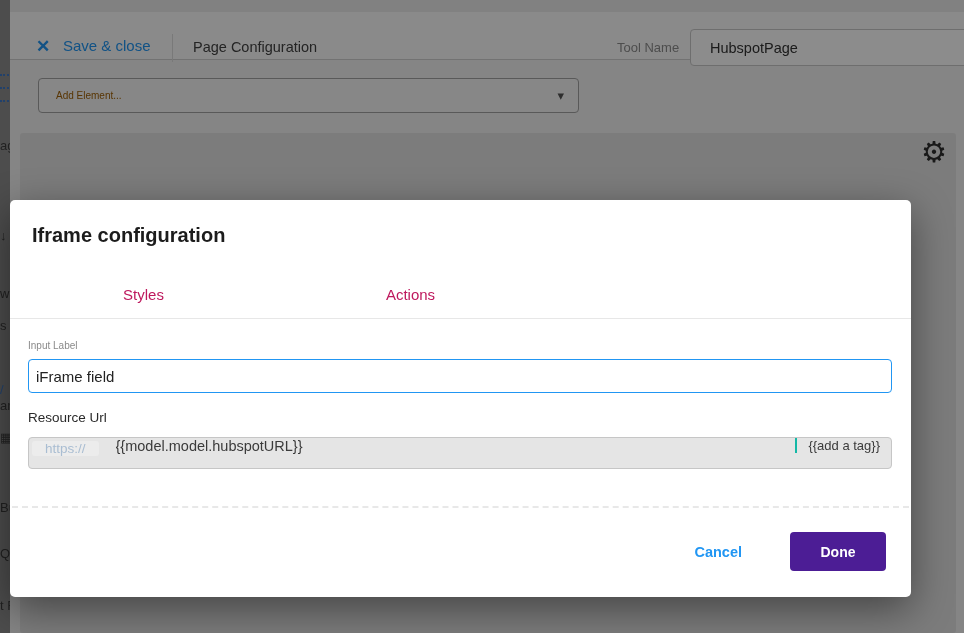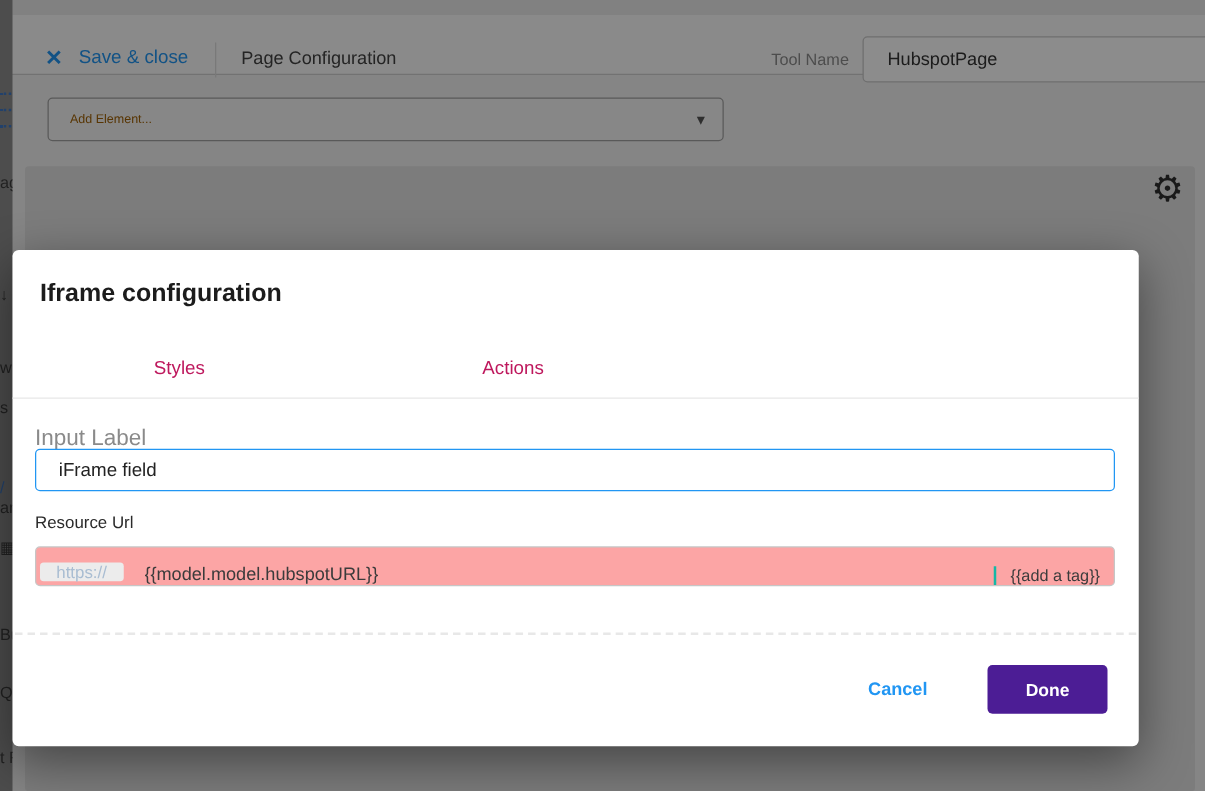--- a/index.html
+++ b/index.html
@@ -35,25 +35,25 @@
 
   
   .modal { position:absolute; left:10px; top:200px; width:901px; height:397px; background:#fff; border-radius:5px; box-shadow:0 12px 40px rgba(0,0,0,0.45); z-index:10; }
   .modal-title { position:absolute; left:22px; top:24px; font-size:20px; font-weight:600; color:#1c1c1c; }
 
   .tabs { position:absolute; left:0; top:70px; width:100%; height:49px; border-bottom:1px solid #e7e7e7; display:flex; }
   .tab { width:267px; height:100%; display:flex; align-items:center; justify-content:center; font-size:15px; color:#be185d; cursor:pointer; position:relative; }
   .tab.active { color:#2196F3; font-weight:500; }
   .tab.active::after { content:""; position:absolute; left:0; bottom:-1px; width:100%; height:3px; background:#2196F3; }
 
-  .field-label { position:absolute; left:18px; top:140px; font-size:18px; color:#8a8a8a; }
-  .text-input { position:absolute; left:18px; top:159px; width:864px; height:34px; border:1px solid #2196F3; border-radius:4px; padding-left:18px; font-size:15px; color:#222; font-family:"Liberation Sans", sans-serif; outline:none; background:#fff; }
+  .field-label { position:absolute; left:18px; top:140px; font-size:10px; color:#8a8a8a; }
+  .text-input { position:absolute; left:18px; top:159px; width:864px; height:34px; border:1px solid #2196F3; border-radius:4px; padding-left:7px; font-size:15px; color:#222; font-family:"Liberation Sans", sans-serif; outline:none; background:#fff; }
 
   .res-label { position:absolute; left:18px; top:210px; font-size:13.5px; font-weight:400; color:#2a2a2a; }
-  .url-row { position:absolute; left:18px; top:237px; width:864px; height:32px; border:1px solid #c6c6c6; border-radius:4px; display:flex; align-items:flex-end; background:#fca5a5; }
+  .url-row { position:absolute; left:18px; top:237px; width:864px; height:32px; border:1px solid #c6c6c6; border-radius:4px; display:flex; align-items:flex-start; background:#e5e5e5; }
   .proto-chip { margin:3px; padding:0 13px; background:#ececec; border-radius:3px; display:flex; align-items:center; font-size:13.5px; color:#a9bdd2; }
   .url-value { flex:1; border:none; outline:none; padding-left:14px; font-size:14.5px; color:#3b3b3b; font-family:"Liberation Sans", sans-serif; background:transparent; }
   .add-tag { border-left:2px solid #14b8a6; padding:0 11px; display:flex; align-items:center; font-size:13px; color:#3b3b3b; cursor:pointer; }
 
   .dashed-divider { position:absolute; left:2px; right:2px; top:306px; border-top:2px dashed #e8e8e8; }
 
   .btn-row { position:absolute; right:25px; top:332px; height:39px; display:flex; align-items:center; gap:48px; }
   .cancel-btn { font-size:14.5px; font-weight:700; color:#2196F3; cursor:pointer; background:none; border:none; font-family:"Liberation Sans", sans-serif;margin-left:16px; }
   .done-btn { width:96px; height:39px; background:#4c1d95; border:none; border-radius:4px; color:#fff; font-size:14px; font-weight:700; cursor:pointer; font-family:"Liberation Sans", sans-serif; }
 </style>

